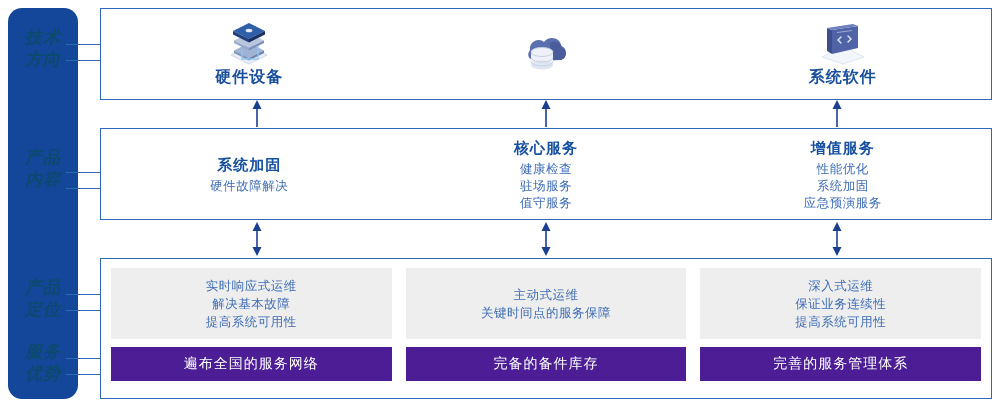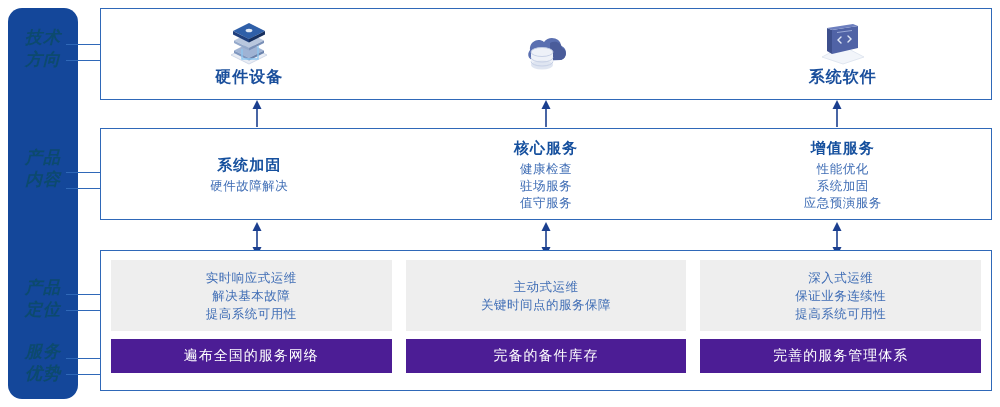--- a/index.html
+++ b/index.html
@@ -56,21 +56,21 @@
 
   
   .panel {
     position: absolute;
     border: 1.5px solid #2f68b8;
     background: #ffffff;
     box-sizing: border-box;
   }
   #panel-tech   { left: 100px; top: 8px;   width: 892px; height: 92px; }
   #panel-prod   { left: 100px; top: 128px; width: 892px; height: 92px; }
-  #panel-bottom { left: 100px; top: 250px; width: 892px; height: 141px; }
+  #panel-bottom { left: 100px; top: 258px; width: 892px; height: 141px; }
 
   
   .cols {
     display: flex;
     width: 100%;
     height: 100%;
     box-sizing: border-box;
   }
   .col {
     flex: 1 1 0;

